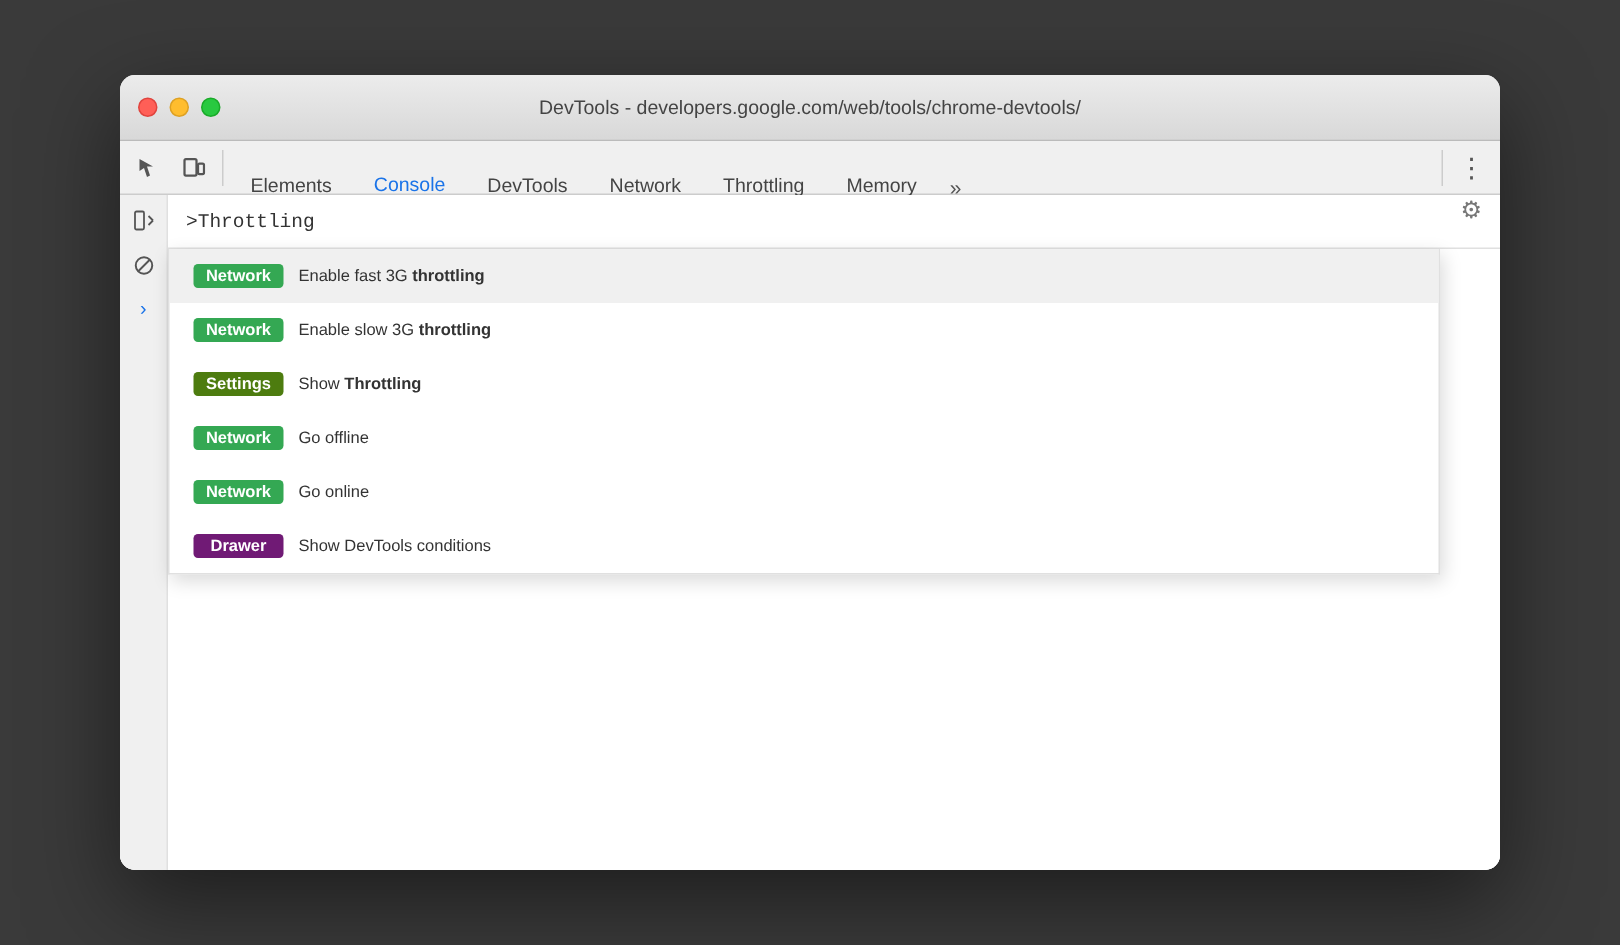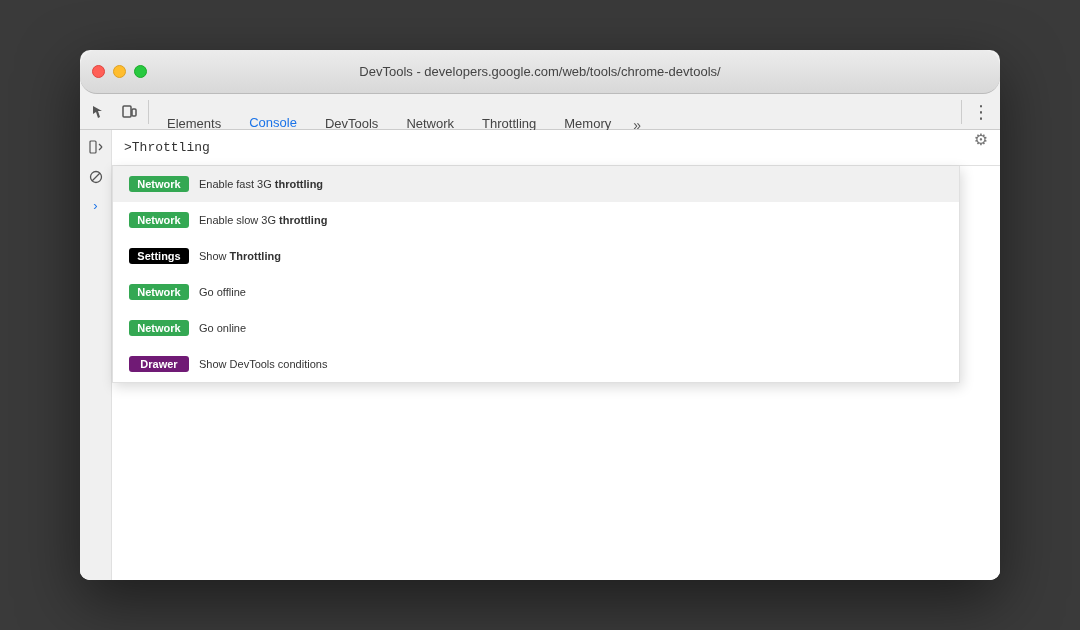--- a/index.html
+++ b/index.html
@@ -24,21 +24,20 @@
 
     
     .title-bar {
       background: linear-gradient(to bottom, #ececec, #d8d8d8);
       height: 44px;
       display: flex;
       align-items: center;
       padding: 0 12px;
       border-bottom: 1px solid #bbb;
       position: relative;
-      border-radius: 17px;
     }
 
     .traffic-lights {
       display: flex;
       gap: 8px;
       align-items: center;
     }
 
     .traffic-light {
       width: 13px;
@@ -227,21 +226,21 @@
       display: inline-block;
       padding: 2px 7px;
       border-radius: 3px;
       font-size: 11px;
       color: #fff;
       font-weight: 600;
       min-width: 60px;
       text-align: center;
     }
     .badge-network { background: #34a853; }
-    .badge-settings { background: #000000; }
+    .badge-settings { background: #4d7c0f; }
     .badge-drawer { background: #701a75; }
 
     .item-text { color: #333; font-size: 11px; }
     .item-text strong { font-weight: 700; }
 
     
     .console-chevron {
       color: #1a73e8;
       font-size: 13px;
       padding: 4px 8px;

